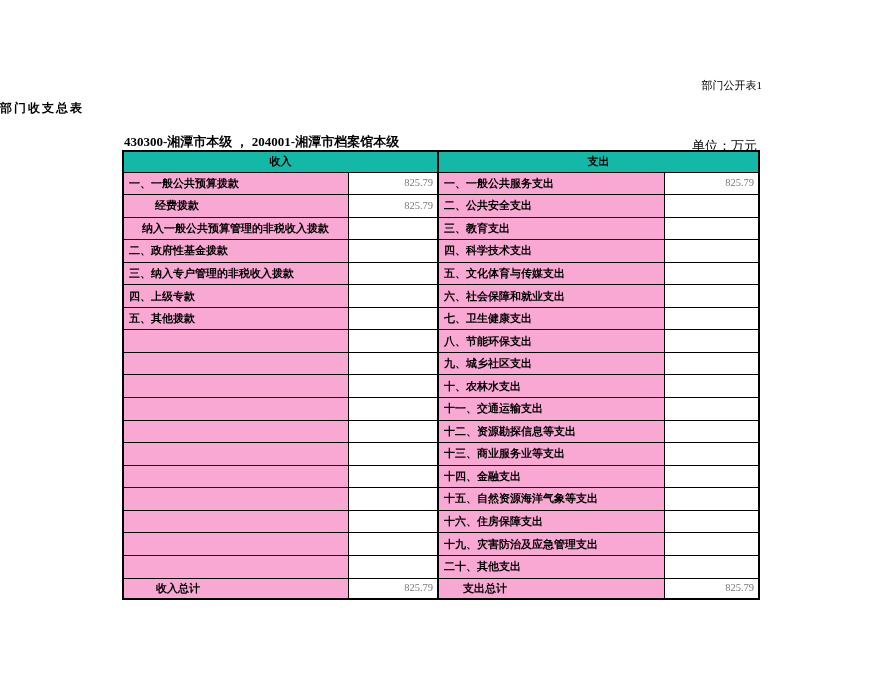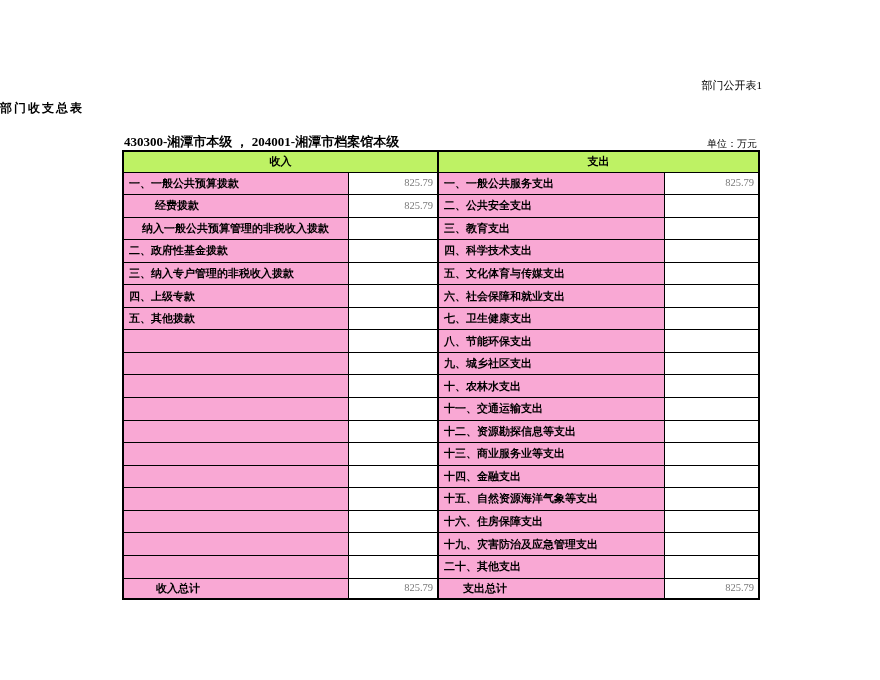--- a/index.html
+++ b/index.html
@@ -18,21 +18,21 @@
     position: absolute; top: 100px; left: 0; width: 780px;
     text-align: left; font-size: 12px; font-weight: bold;
     letter-spacing: 2px;
   }
   .doc-subtitle {
     position: absolute; top: 133px; left: 124px;
     font-size: 13px; font-weight: bold; font-family: Liberation Serif, serif;
   }
   .unit-label {
     position: absolute; top: 137px; right: 123px;
-    font-size: 10px; font-weight: normal;
+    font-size: 13px; font-weight: normal;
   }
   table.budget {
     position: absolute; left: 122px; top: 150px;
     width: 636px; height: 450px;
     border-collapse: collapse; table-layout: fixed;
     border: 2px solid #000;
   }
   col.c-item-in  { width: 225px; }
   col.c-val-in   { width: 90px; }
   col.c-item-out { width: 226px; }
@@ -42,21 +42,21 @@
     padding: 0; margin: 0;
     overflow: hidden; white-space: nowrap;
     font-size: 11px; line-height: 1;
     vertical-align: middle;
   }
   thead tr.group-row { height: 21px; }
   thead tr.col-row   { height: 20px; }
   tbody tr           { height: 20px; }
   tr.total-row       { height: 21px; }
   th {
-    background: #bef264; font-weight: bold; text-align: center;
+    background: #14b8a6; font-weight: bold; text-align: center;
   }
   td.item {
     background: #f9a8d4; font-weight: bold; text-align: left;
     padding-left: 5px;
   }
   td.item.indent1 { padding-left: 18px; }
   td.item.indent2 { padding-left: 31px; }
   td.val {
     background: #ffffff; font-weight: normal; text-align: right;
     padding-right: 4px; color: #7a7a7a; font-size: 10.5px; margin-top: 17px;

